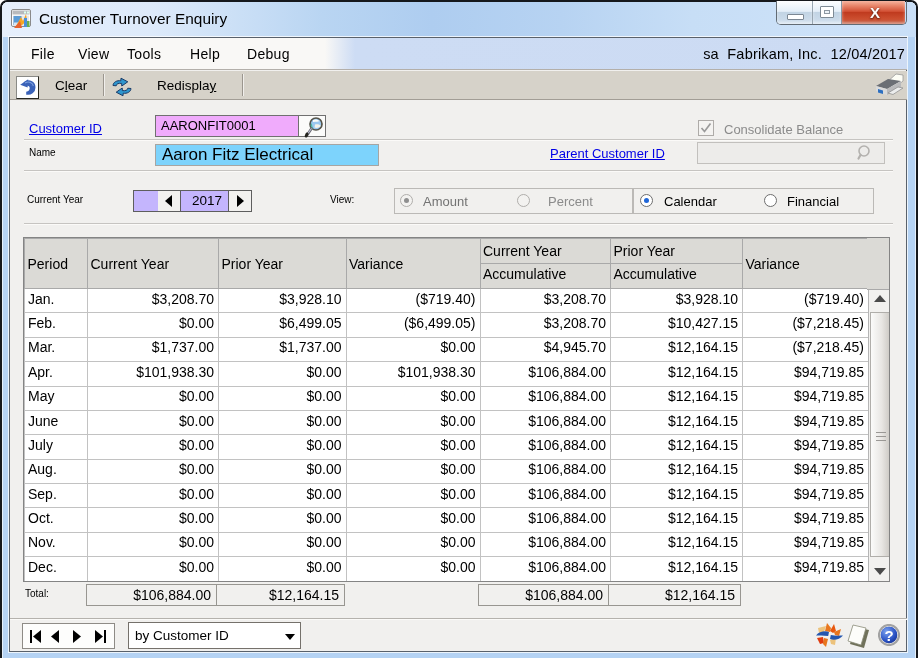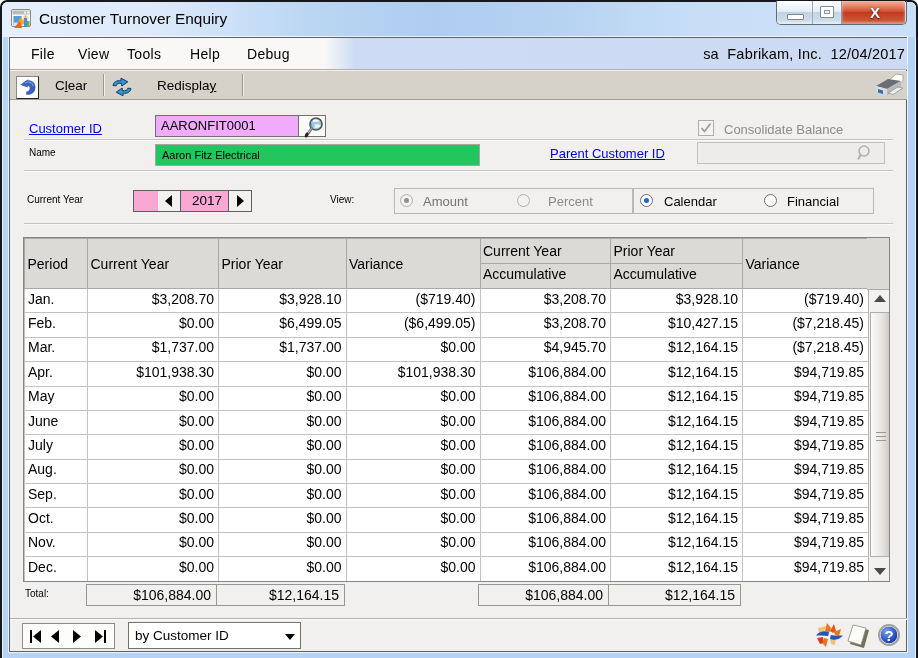--- a/index.html
+++ b/index.html
@@ -36,25 +36,25 @@
 .tsep{position:absolute;top:74px;width:1px;height:22px;background:#9b968e;box-shadow:1px 0 0 #f1efec;}
 .tlabel{position:absolute;top:78px;font-size:13.5px;}
 
 .hline{position:absolute;left:24px;width:869px;height:1px;background:#c6c4c1;box-shadow:0 1px 0 #fbfaf8;}
 .link{position:absolute;color:#0000e6;text-decoration:underline;font-size:13px;}
 .lbl{position:absolute;font-size:10px;color:#000;}
 .glbl{position:absolute;font-size:13px;color:#8b8b8b;}
 .tbox{position:absolute;background:#f0abfc;border:1px solid #707070;font-size:13px;}
 #cid-box{left:155px;top:115px;width:144px;height:22px;line-height:20px;padding-left:5px;}
 #lookup-btn{position:absolute;left:299px;top:115px;width:27px;height:22px;border:1px solid #707070;border-left:none;background:#fbfbfa;}
-#name-box{position:absolute;left:155px;top:144px;width:325px;height:22px;background:#22c55e;border:1px solid #a7a5a2;line-height:20px;padding-left:6px;font-size:11px;}
+#name-box{position:absolute;left:155px;top:144px;width:224px;height:22px;background:#7dd3fc;border:1px solid #a7a5a2;line-height:20px;padding-left:6px;font-size:17px;}
 #pc-box{position:absolute;left:697px;top:142px;width:188px;height:22px;background:#edecea;border:1px solid #c2c0bd;}
 #cb{position:absolute;left:698px;top:120px;width:16px;height:16px;background:#f4f3f1;border:1px solid #aeaba8;}
 
-#spin{position:absolute;left:133px;top:190px;width:119px;height:22px;border:1px solid #5e5e5e;background:#f9a8d4;display:flex;padding-left:24px;}
+#spin{position:absolute;left:133px;top:190px;width:119px;height:22px;border:1px solid #5e5e5e;background:#c4b5fd;display:flex;padding-left:24px;}
 #spin .sb{width:23px;height:100%;background:#f2f1ef;position:relative;}
 #spin .sb.l{border-right:1px solid #5e5e5e;}
 #spin .sb.r{border-left:1px solid #5e5e5e;}
 #spin .yr{flex:1;text-align:right;font-size:13.5px;line-height:20px;padding-right:6px;}
 
 .rgroup{position:absolute;top:188px;height:26px;border:1px solid #bbb9b6;background:transparent;}
 .radio{position:absolute;top:194px;width:13px;height:13px;border-radius:50%;background:#fff;}
 .rlbl{position:absolute;top:194px;font-size:13px;}
 
 #grid{position:absolute;left:23px;top:237px;width:867px;height:345px;border:1px solid #848484;background:#fff;overflow:hidden;}

